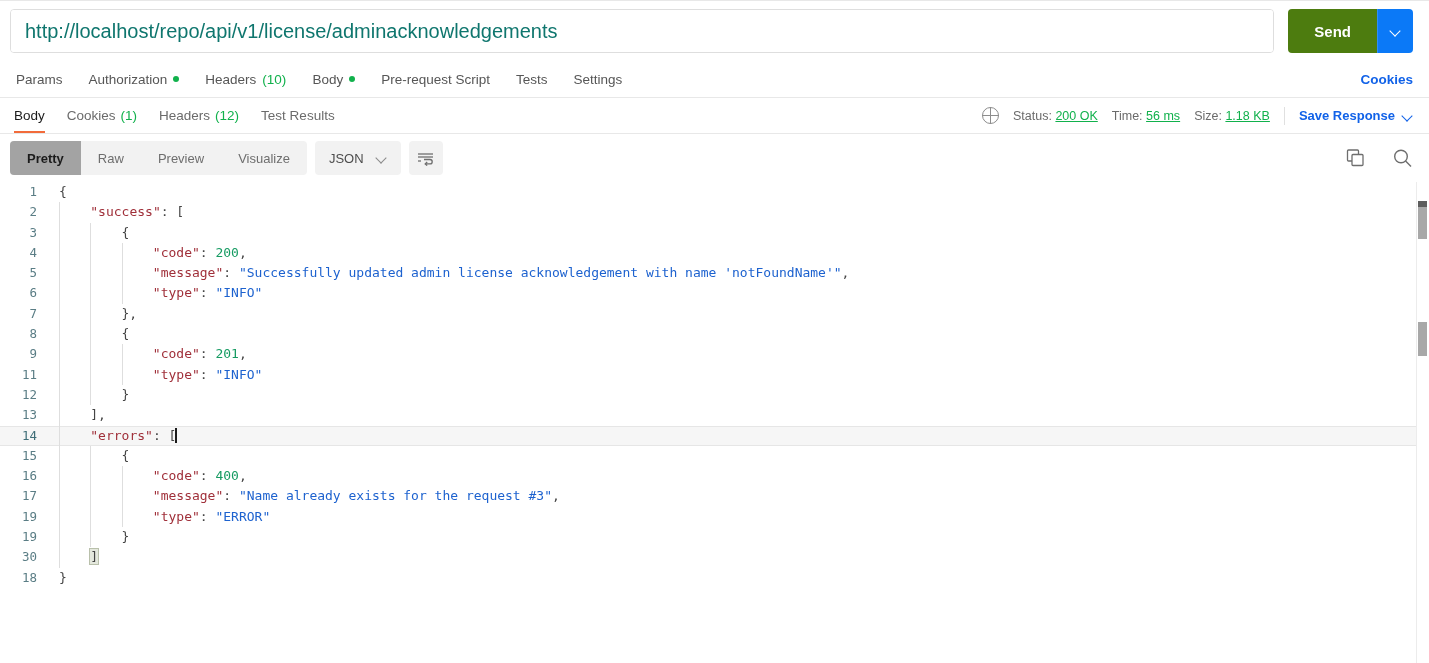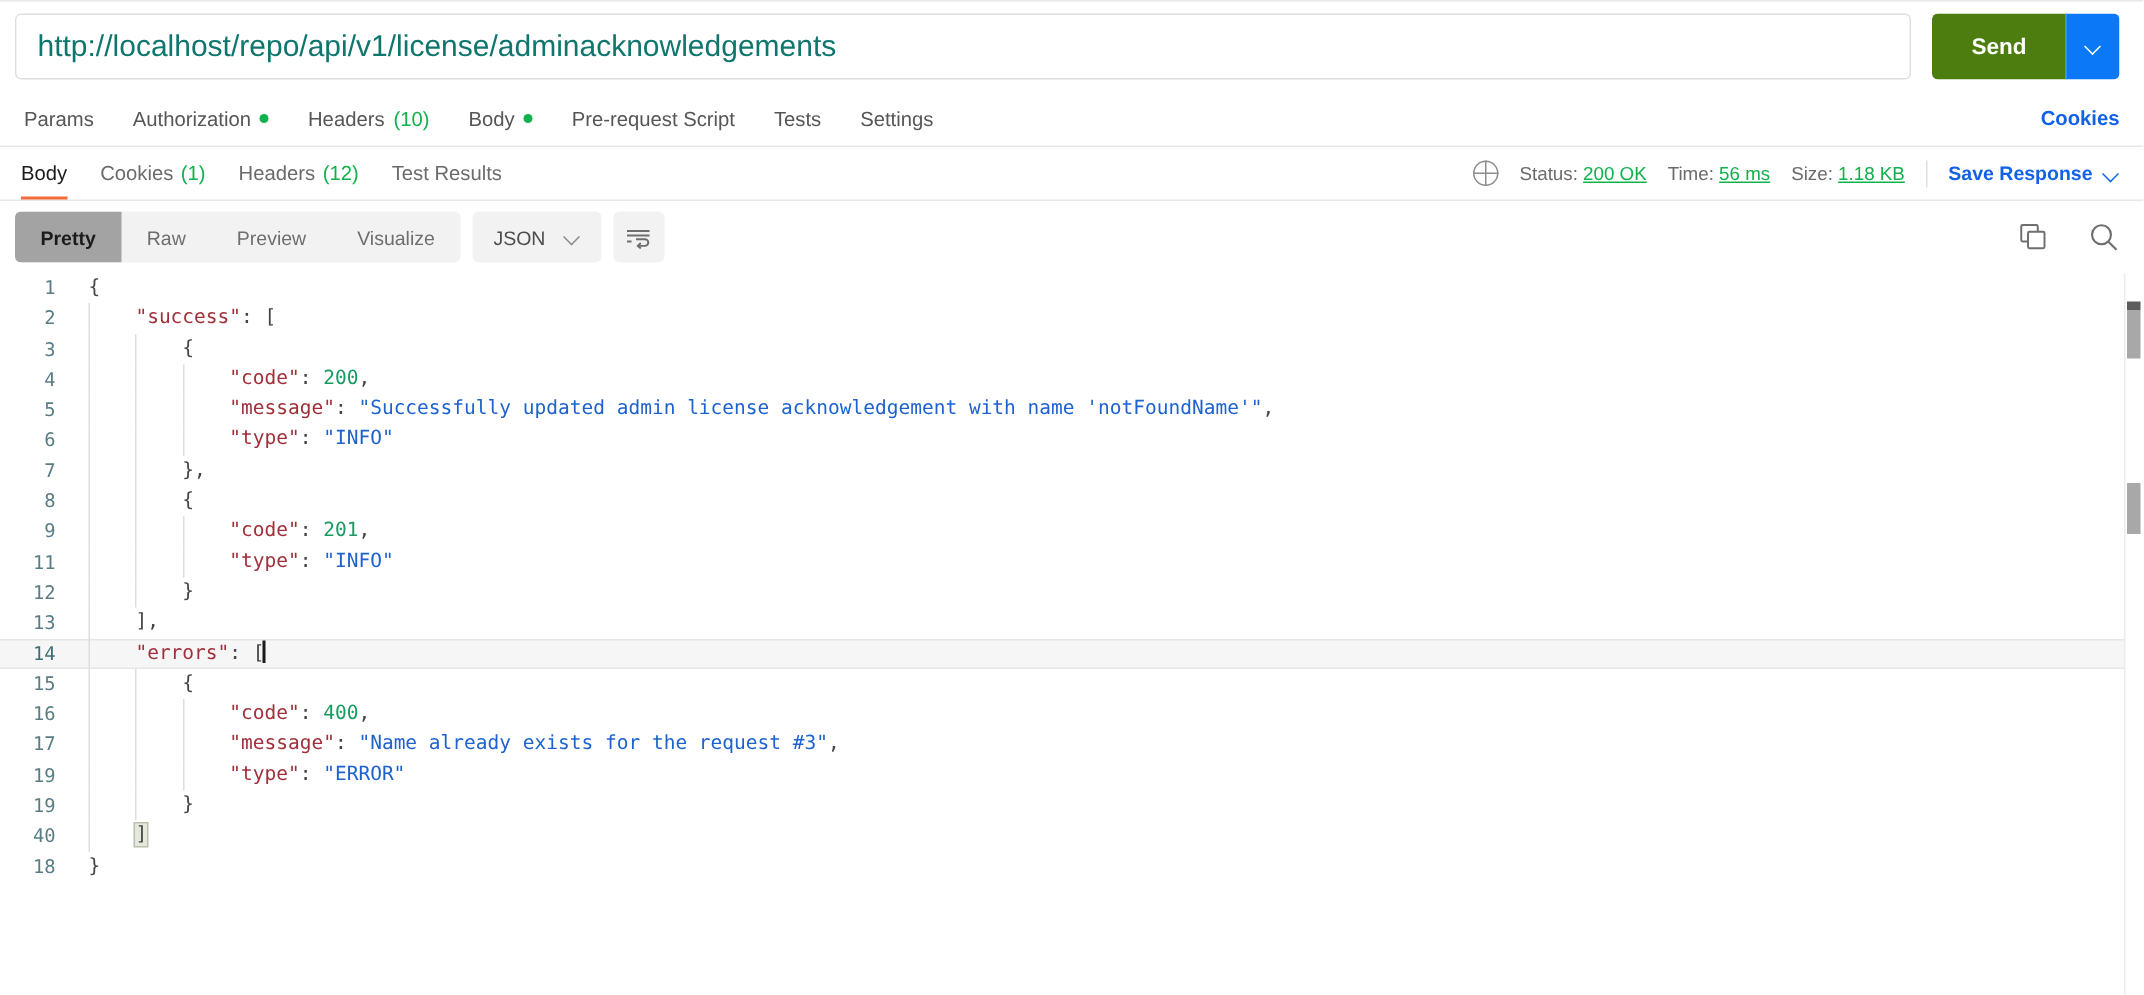--- a/index.html
+++ b/index.html
@@ -370,21 +370,21 @@
         </div>
         <div class="ln-row">
           <div class="ln">19</div>
           <div class="src"><span class="guide" style="left: 11px;"></span><span class="guide" style="left: 42.28px;"></span><span class="guide" style="left: 73.56px;"></span><span style="margin-left: 93.84px;"><span class="k">"type"</span><span class="p">: </span><span class="s">"ERROR"</span></span></div>
         </div>
         <div class="ln-row">
           <div class="ln">19</div>
           <div class="src"><span class="guide" style="left: 11px;"></span><span class="guide" style="left: 42.28px;"></span><span style="margin-left: 62.56px;"><span class="p">}</span></span></div>
         </div>
         <div class="ln-row">
-          <div class="ln">40</div>
+          <div class="ln">30</div>
           <div class="src"><span class="guide" style="left: 11px;"></span><span style="margin-left: 31.28px;"><span class="p brmatch">]</span></span></div>
         </div>
         <div class="ln-row">
           <div class="ln">18</div>
           <div class="src"><span style="margin-left: 0px;"><span class="p">}</span></span></div>
         </div>
       </div>
     <div class="vscroll-track">
       <div class="vthumb dark" style="top:19px;height:6px;"></div>
       <div class="vthumb" style="top:25px;height:32px;"></div>

